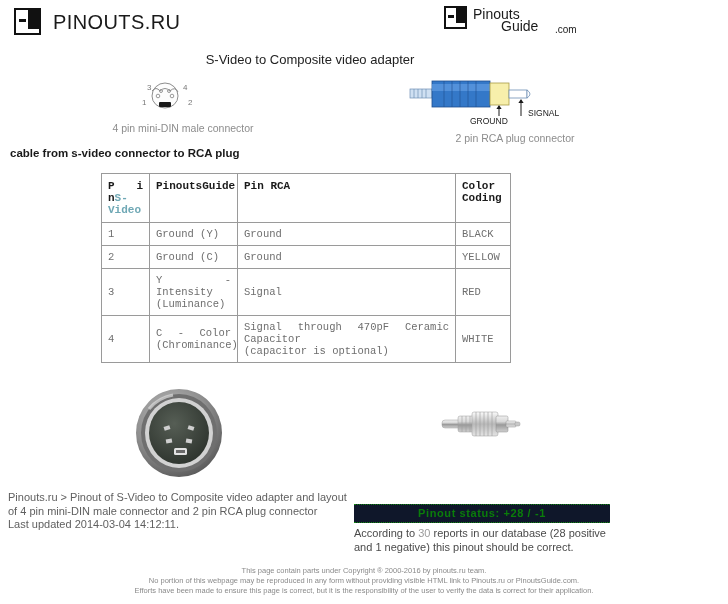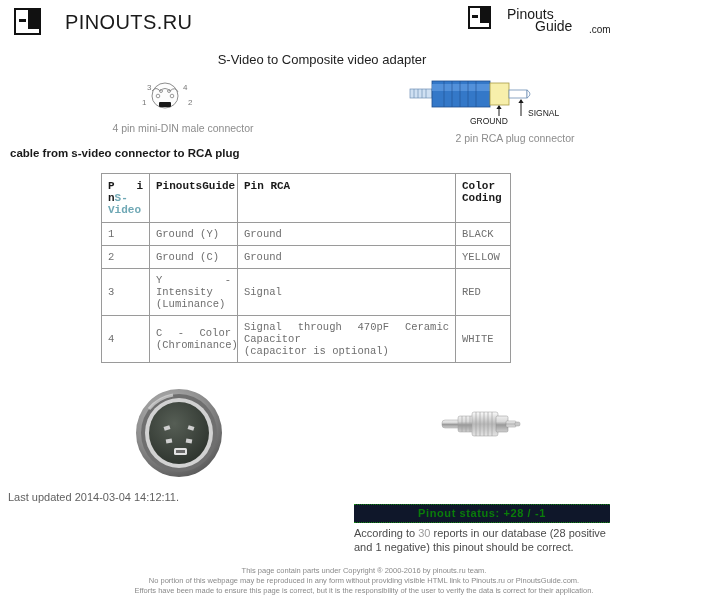--- a/index.html
+++ b/index.html
@@ -16,29 +16,29 @@
     overflow: hidden;
   }
 
   
   .logo-left {
     position: absolute;
     left: 14px;
     top: 8px;
     display: flex;
     align-items: center;
-    gap: 24px;
+    gap: 12px;
   }
   .logo-right {
     position: absolute;
-    left: 468px;
+    left: 444px;
     top: 6px;
     display: flex;
     align-items: flex-start;
-    gap: 16px;
+    gap: 6px;
   }
   .logo-mark {
     width: 23px;
     height: 23px;
     border: 2px solid #111;
     position: relative;
     background: #fff;
     flex: none;
   }
   .logo-mark::before {
@@ -90,21 +90,21 @@
   .logo-com {
     position: absolute;
     left: 82px; top: 18px;
     font-size: 10px;
     color: #1a1a1a;
   }
 
   
   .page-title {
     position: absolute;
-    left: 12px;
+    left: 0;
     top: 52px;
     width: 620px;
     text-align: center;
     font-size: 13px;
     color: #222;
   }
 
   
   .din-block {
     position: absolute;
@@ -446,20 +446,21 @@
     <line x1="44" y1="17" x2="44" y2="41" stroke="#9a9a9a" stroke-width="0.6"></line>
     <line x1="48" y1="17" x2="48" y2="41" stroke="#9a9a9a" stroke-width="0.6"></line>
     <line x1="52" y1="17" x2="52" y2="41" stroke="#9a9a9a" stroke-width="0.6"></line>
     <rect x="56" y="21" width="12" height="16" rx="1.5" fill="url(#metalG)" stroke="#8f8f8f" stroke-width="0.5"></rect>
     <rect x="66" y="26" width="10" height="6" rx="1" fill="url(#metalG2)" stroke="#8f8f8f" stroke-width="0.5"></rect>
     <rect x="75" y="27" width="5" height="4" rx="1.5" fill="#c8c8c8" stroke="#8f8f8f" stroke-width="0.4"></rect>
   </svg>
 </div>
 
 <div class="breadcrumb">
+  <div>Pinouts.ru &gt; Pinout of S-Video to Composite video adapter and layout of 4 pin mini-DIN male connector and 2 pin RCA plug connector</div>
   <div>Last updated 2014-03-04 14:12:11.</div>
 </div>
 
 <div class="status-box">
   <div class="status-bar">Pinout status: +28 / -1</div>
   <div class="status-text"><span>According to </span><span class="num">30</span><span> reports in our database (28 positive and 1 negative) this pinout should be correct.</span></div>
 </div>
 
 <div class="legal">
   <span class="line1">This page contain parts under Copyright ® 2000-2016 by pinouts.ru team.</span>

